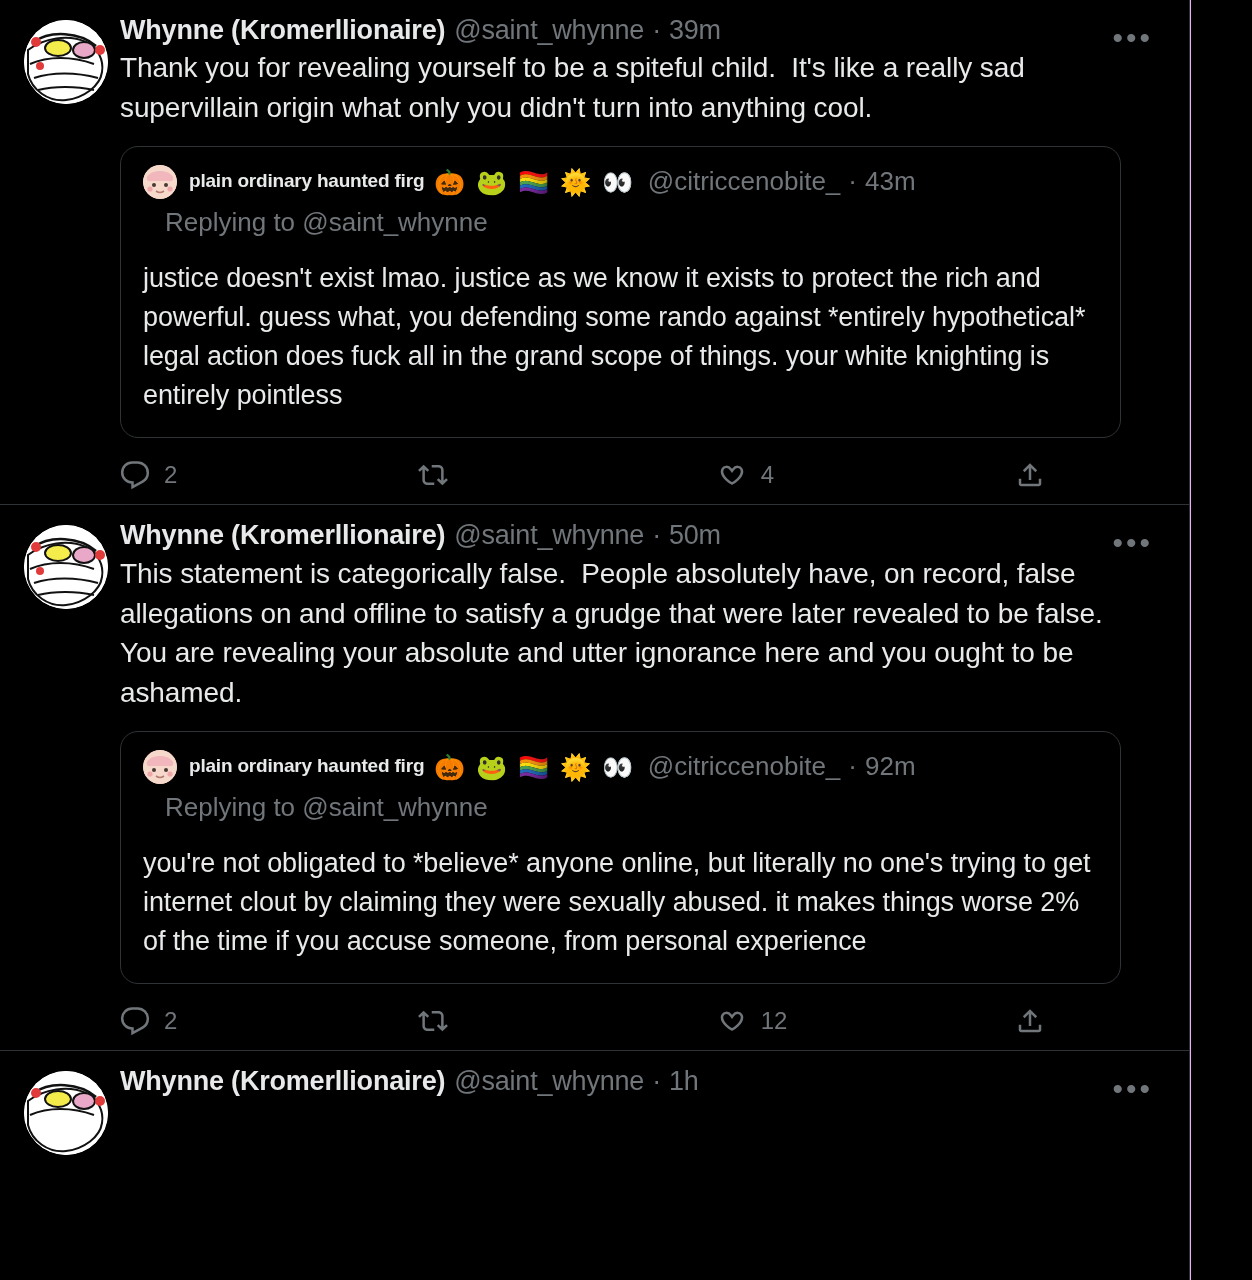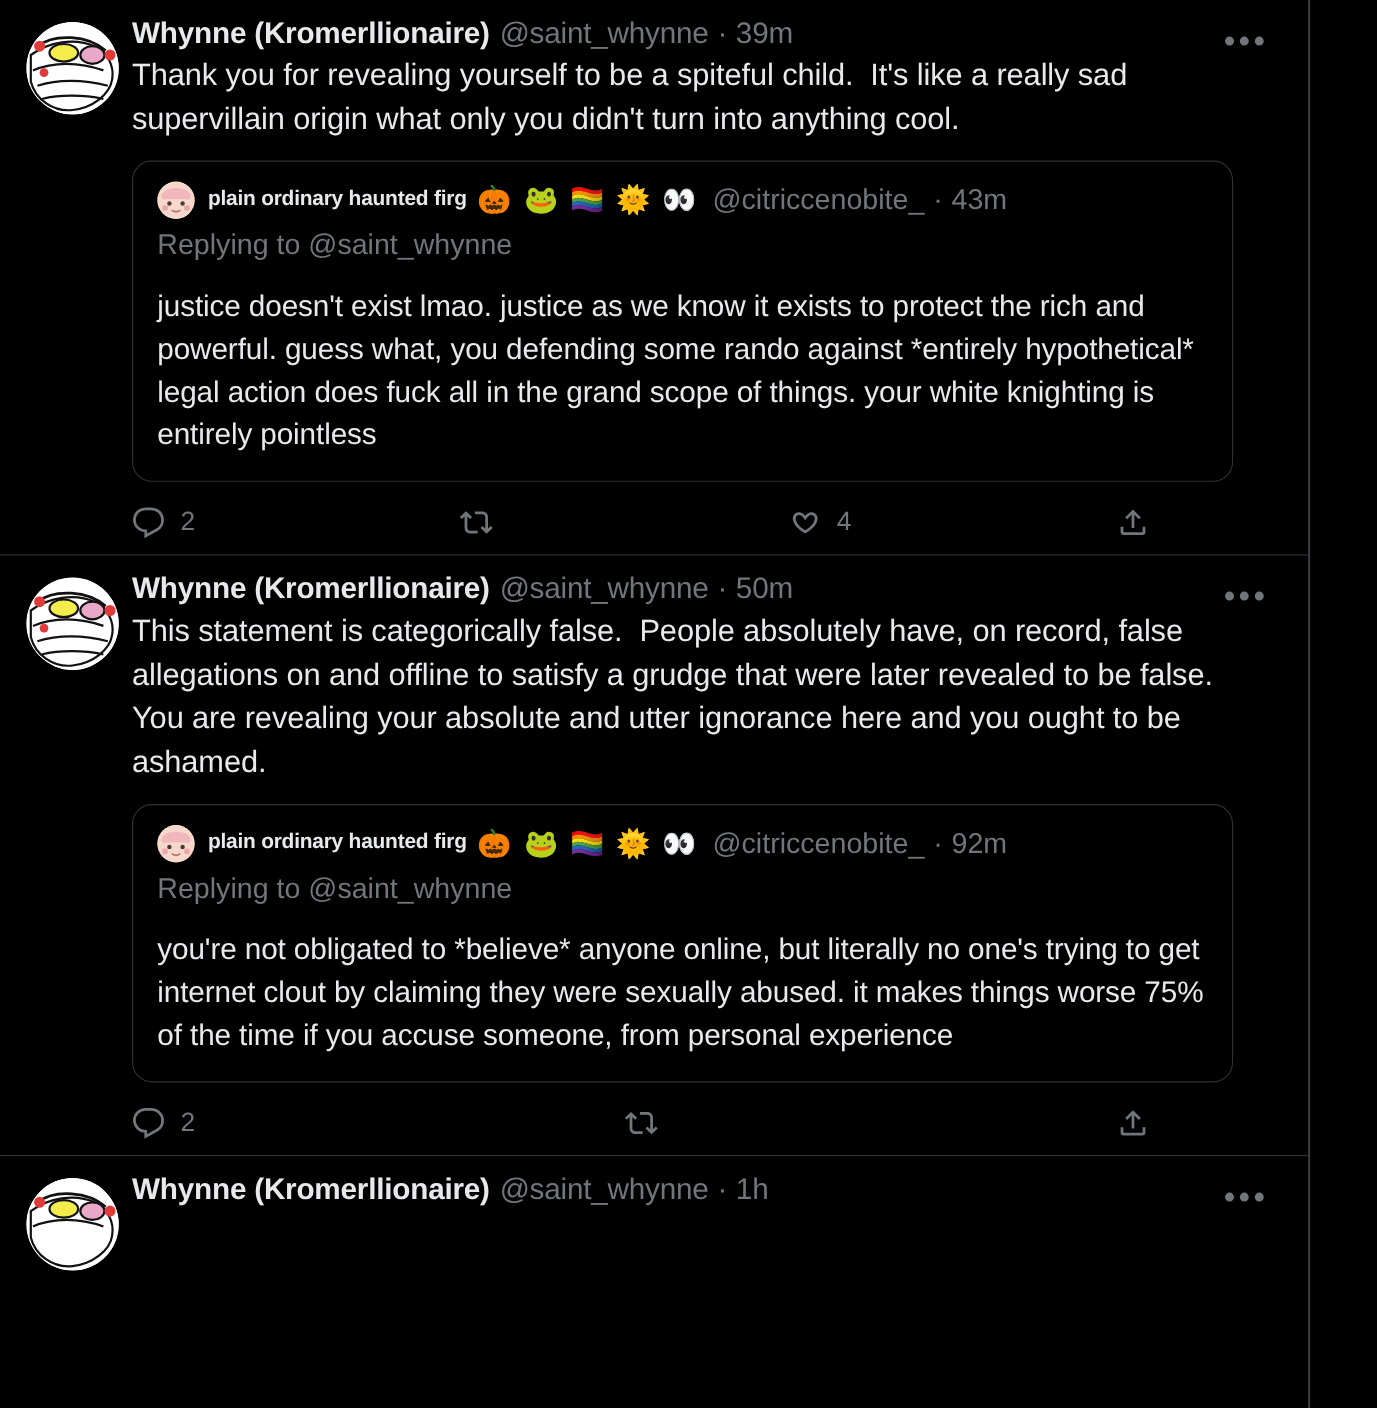--- a/index.html
+++ b/index.html
@@ -12,21 +12,21 @@
     height: 1280px;
     overflow: hidden;
     font-family: "Liberation Sans", sans-serif;
     color: #e7e9ea;
     -webkit-font-smoothing: antialiased;
   }
   .app {
     position: relative;
     width: 1252px;
     height: 1280px;
-    background: #404040;
+    background: #f0abfc;
     text-decoration: underline;
   }
   .feed {
     position: absolute;
     left: 0;
     top: 0;
     width: 1190px;
     height: 1280px;
     background: #000000;
     border-right: 1px solid #2f3336;
@@ -166,20 +166,21 @@
     color: #71767b;
     margin-left: 12px;
   }
   .q-dot { font-size: 26px; color: #71767b; margin-left: 8px; }
   .q-time { font-size: 26px; color: #71767b; margin-left: 8px; }
 
   .q-replying {
     font-size: 26px;
     color: #71767b;
     margin-top: 8px;
+    margin-left: 22px;
   }
   .q-replying .mention { color: #71767b; }
   .q-text {
     font-size: 27px;
     line-height: 1.45;
     color: #e7e9ea;
     margin-top: 21px;
     letter-spacing: -0.1px;
     word-wrap: break-word;
   }
@@ -336,35 +337,41 @@
             </span>
             <span class="q-name">plain ordinary haunted firg</span>
             <span class="q-emojis">🎃 🐸 🏳️‍🌈 🌞 👀</span>
             <span class="q-handle">@citriccenobite_</span>
             <span class="q-dot">·</span>
             <span class="q-time">92m</span>
           </div>
           <div class="q-replying">
             <span>Replying to </span><span class="mention">@saint_whynne</span>
           </div>
-          <div class="q-text">you're not obligated to *believe* anyone online, but literally no one's trying to get internet clout by claiming they were sexually abused. it makes things worse 75% of the time if you accuse someone, from personal experience</div>
+          <div class="q-text">you're not obligated to *believe* anyone online, but literally no one's trying to get internet clout by claiming they were sexually abused. it makes things worse 2% of the time if you accuse someone, from personal experience</div>
         </div>
 
         <div class="actions">
           <div class="action">
             <svg width="30" height="30" viewBox="0 0 24 24">
               <path d="M1.751 10c0-4.42 3.584-8 8.005-8h4.366c4.49 0 8.129 3.64 8.129 8.13 0 2.96-1.607 5.68-4.196 7.11l-8.054 4.46v-3.69h-.067c-4.49.1-8.183-3.51-8.183-8.01z" fill="none" stroke="#71767b" stroke-width="2"></path>
             </svg>
             <span class="count">2</span>
           </div>
           <div class="action">
             <svg width="30" height="30" viewBox="0 0 24 24">
               <path d="M4.5 3.88l4.432 4.14-1.364 1.46L5.5 7.55V16c0 1.1.896 2 2 2H13v2H7.5c-2.209 0-4-1.79-4-4V7.55L1.432 9.48.068 8.02 4.5 3.88zM16.5 6H11V4h5.5c2.209 0 4 1.79 4 4v8.45l2.068-1.93 1.364 1.46-4.432 4.14-4.432-4.14 1.364-1.46 2.068 1.93V8c0-1.1-.896-2-2-2z" fill="#71767b"></path>
             </svg>
             <span class="count"></span>
+          </div>
+          <div class="action">
+            <svg width="30" height="30" viewBox="0 0 24 24">
+              <path d="M16.697 5.5c-1.222-.06-2.679.51-3.89 2.16l-.805 1.09-.806-1.09C9.984 6.01 8.526 5.44 7.304 5.5c-1.243.07-2.349.78-2.91 1.91-.552 1.12-.633 2.78.479 4.82 1.074 1.97 3.257 4.27 7.129 6.61 3.87-2.34 6.052-4.64 7.126-6.61 1.111-2.04 1.03-3.7.477-4.82-.561-1.13-1.666-1.84-2.908-1.91z" fill="none" stroke="#71767b" stroke-width="2"></path>
+            </svg>
+            <span class="count">12</span>
           </div>
           <div class="action share">
             <svg width="30" height="30" viewBox="0 0 24 24">
               <path d="M12 2.59l5.7 5.7-1.41 1.42L13 6.41V16h-2V6.41l-3.3 3.3-1.41-1.42L12 2.59z" fill="#71767b"></path>
               <path d="M21 15v4c0 1.1-.9 2-2 2H5c-1.1 0-2-.9-2-2v-4h2v4h14v-4h2z" fill="#71767b"></path>
             </svg>
           </div>
         </div>
       </div>
       <div class="more-btn">•••</div>

